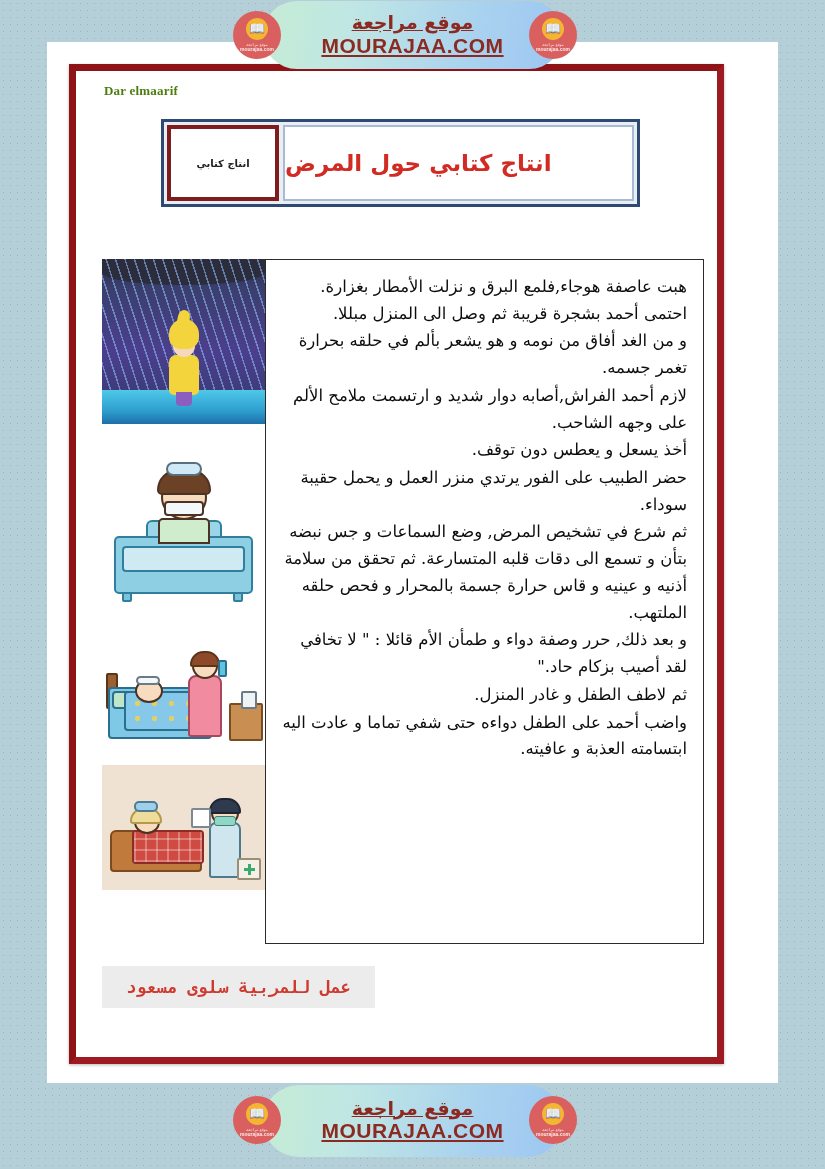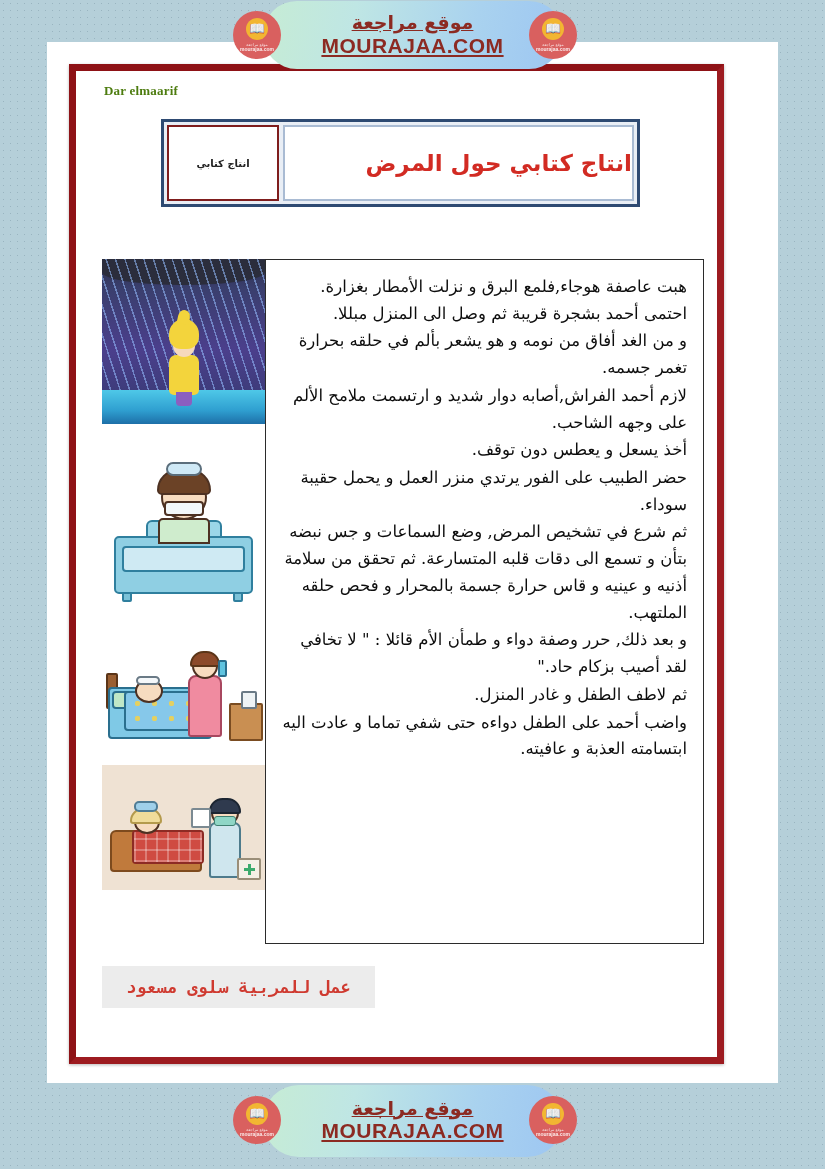--- a/index.html
+++ b/index.html
@@ -154,32 +154,32 @@
     display: flex;
     flex-direction: row-reverse;
     gap: 4px;
   }
   .title-main {
     flex: 1;
     border: 2px solid #a9bbd3;
     background: #ffffff;
     display: flex;
     align-items: center;
-    justify-content: flex-end;
+    justify-content: flex-start;
   }
   .title-main-text {
     font-family: "DejaVu Sans", sans-serif;
     font-size: 23px;
     font-weight: bold;
     color: #d22b23;
     direction: rtl;
   }
   .title-side {
     width: 112px;
-    border: 2px solid #7f1d1d;
+    border: 4px solid #7f1d1d;
     background: #ffffff;
     display: flex;
     align-items: center;
     justify-content: center;
   }
   .title-side-text {
     font-family: "DejaVu Sans", sans-serif;
     font-size: 10px;
     font-weight: bold;
     color: #222222;

